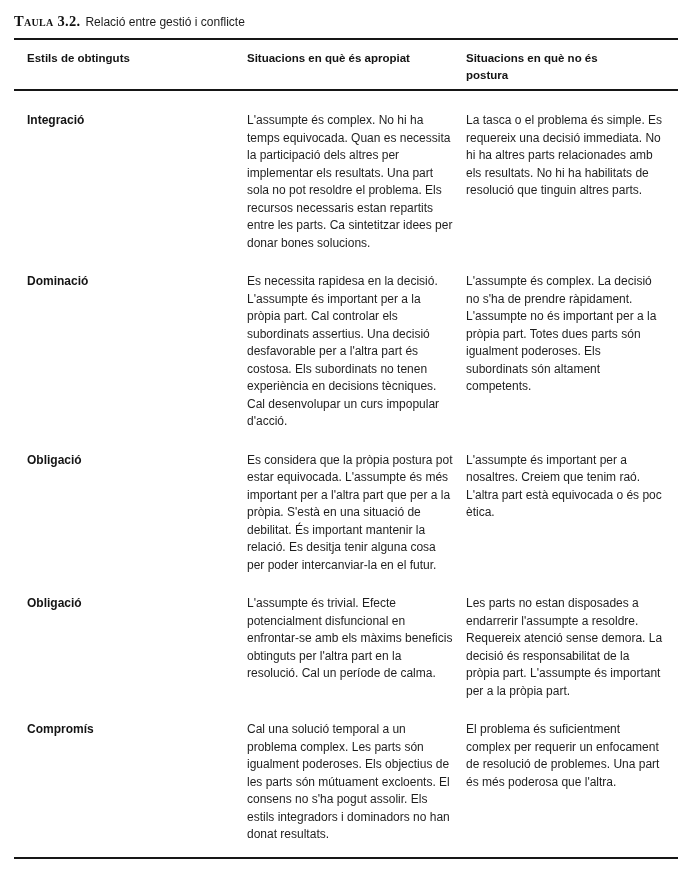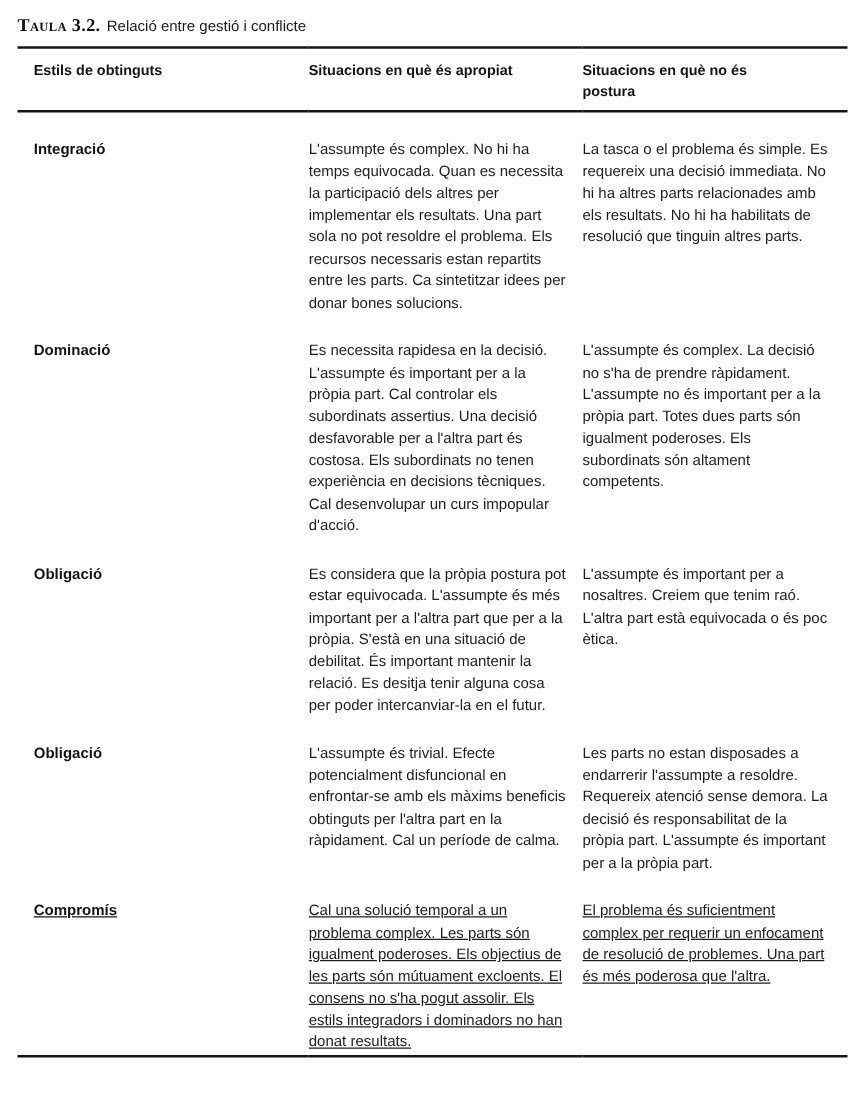--- a/index.html
+++ b/index.html
@@ -63,22 +63,21 @@
     line-height: 17.5px;
     color: #1e1e1e;
     padding: 21px 13px 0 0;
   }
   tbody td.first {
     font-weight: bold;
     color: #141414;
     padding-right: 6px;
   }
   tbody tr.last td {
-    padding-bottom: 1px;
-    text-decoration: underline;
+    padding-bottom: 13px;
   }
 </style>
 </head>
 <body>
 
 <div class="page">
 
   <div class="caption">
     <span class="caption-label">Taula 3.2.</span><span>Relació entre gestió i conflicte</span>
   </div>
@@ -108,21 +107,21 @@
         <td>Es necessita rapidesa en la decisió. L'assumpte és important per a la pròpia part. Cal controlar els subordinats assertius. Una decisió desfavorable per a l'altra part és costosa. Els subordinats no tenen experiència en decisions tècniques. Cal desenvolupar un curs impopular d'acció.</td>
         <td>L'assumpte és complex. La decisió no s'ha de prendre ràpidament. L'assumpte no és important per a la pròpia part. Totes dues parts són igualment poderoses. Els subordinats són altament competents.</td>
       </tr>
       <tr>
         <td class="first">Obligació</td>
         <td>Es considera que la pròpia postura pot estar equivocada. L'assumpte és més important per a l'altra part que per a la pròpia. S'està en una situació de debilitat. És important mantenir la relació. Es desitja tenir alguna cosa per poder intercanviar-la en el futur.</td>
         <td>L'assumpte és important per a nosaltres. Creiem que tenim raó. L'altra part està equivocada o és poc ètica.</td>
       </tr>
       <tr>
         <td class="first">Obligació</td>
-        <td>L'assumpte és trivial. Efecte potencialment disfuncional en enfrontar-se amb els màxims beneficis obtinguts per l'altra part en la ràpidament. Cal un període de calma.</td>
+        <td>L'assumpte és trivial. Efecte potencialment disfuncional en enfrontar-se amb els màxims beneficis obtinguts per l'altra part en la resolució. Cal un període de calma.</td>
         <td>Les parts no estan disposades a endarrerir l'assumpte a resoldre. Requereix atenció sense demora. La decisió és responsabilitat de la pròpia part. L'assumpte és important per a la pròpia part.</td>
       </tr>
       <tr class="last">
         <td class="first">Compromís</td>
         <td>Cal una solució temporal a un problema complex. Les parts són igualment poderoses. Els objectius de les parts són mútuament excloents. El consens no s'ha pogut assolir. Els estils integradors i dominadors no han donat resultats.</td>
         <td>El problema és suficientment complex per requerir un enfocament de resolució de problemes. Una part és més poderosa que l'altra.</td>
       </tr>
     </tbody>
   </table>
 

